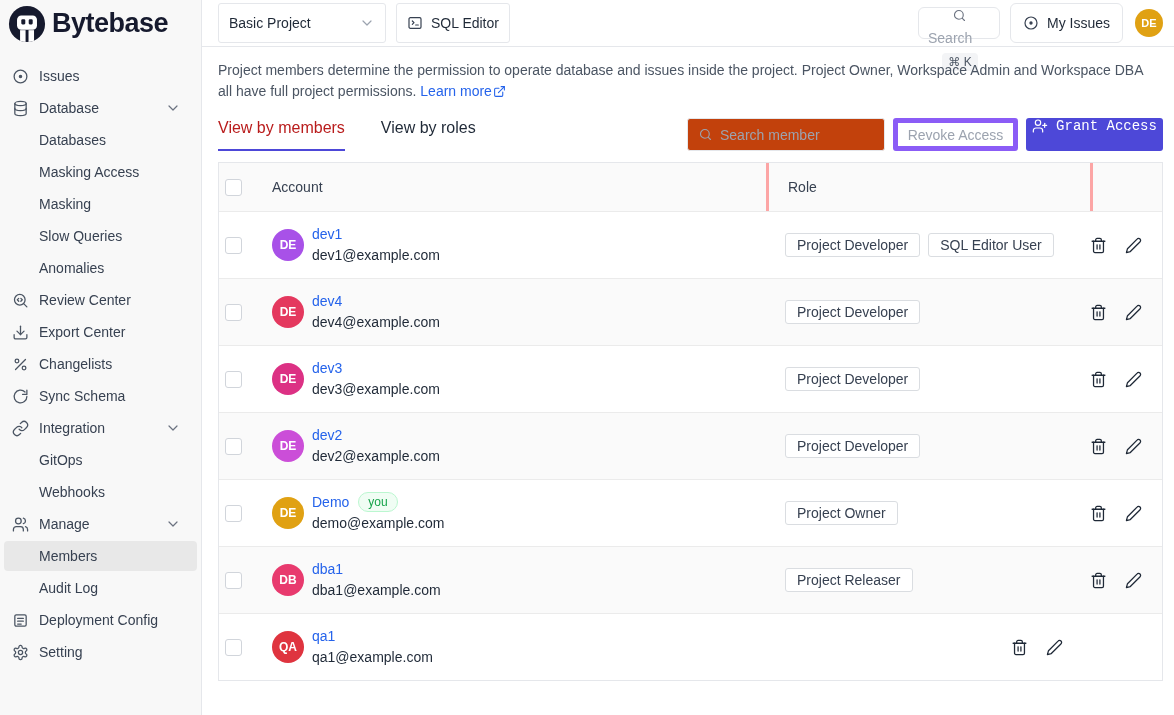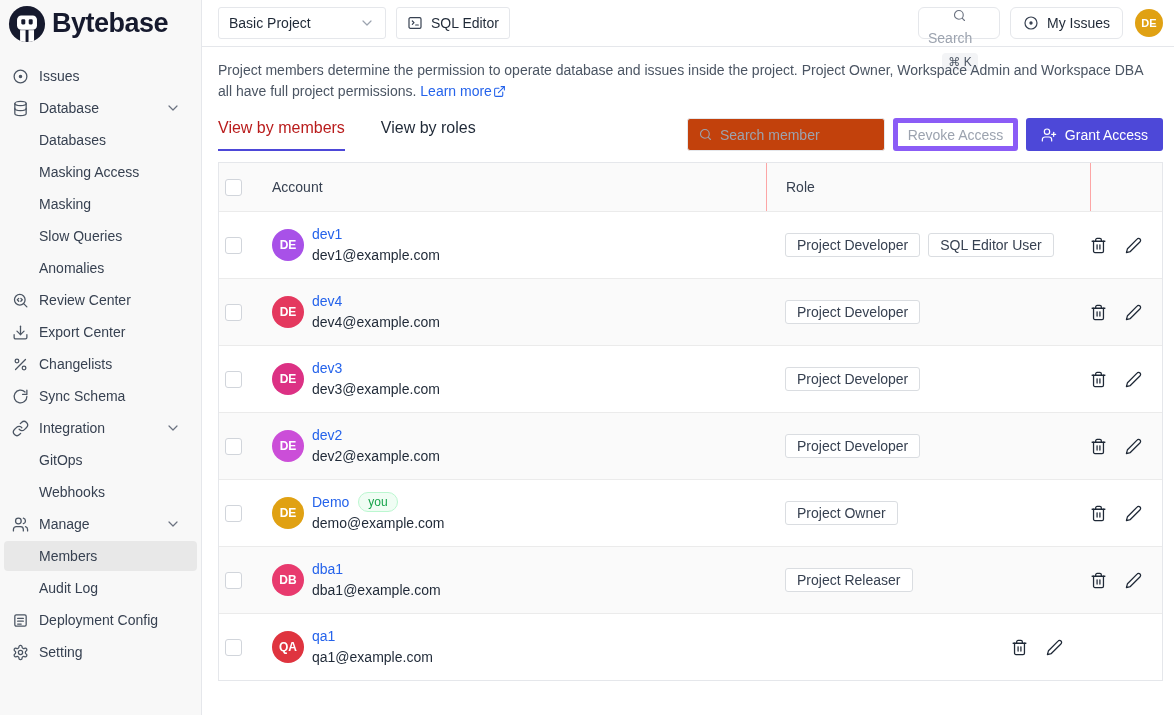--- a/index.html
+++ b/index.html
@@ -25,21 +25,21 @@
   .side-item.sub{ padding-left:35px; }
   .side-item.selected{ background:#e8e8e8; }
   .side-item .lbl{ flex:1; white-space:nowrap; }
   .side-item .chev{ width:16px; height:16px; color:#6b7280; margin-right:8px; }
   .side-item .chev svg{ width:16px; height:16px; }
 
   
   .right-col{ flex:1; display:flex; flex-direction:column; min-width:0; }
   header{ height:47px; min-height:47px; border-bottom:1px solid #e5e7eb; background:#fff;
           display:flex; align-items:center; padding:0 11px 0 16px; gap:10px; }
-  .hdr-btn{ height:32px; border:1px solid #e5e7eb; border-radius:3px; background:#fff;
+  .hdr-btn{ height:40px; border:1px solid #e5e7eb; border-radius:3px; background:#fff;
             display:flex; align-items:center; gap:8px; padding:0 10px; color:#1f2937; cursor:pointer; }
   .hdr-btn .icon, .hdr-btn .icon svg{ width:16px; height:16px; color:#374151; }
   .proj-select{ width:168px; justify-content:space-between; }
   .proj-select .chev, .proj-select .chev svg{ width:16px; height:16px; color:#9ca3af; }
   .hdr-spacer{ flex:1; }
   .search-box{ height:32px; border:1px solid #e5e7eb; border-radius:6px; background:#fff;
                display:flex; align-items:center; gap:7px; padding:0 7px 0 9px; cursor:text;flex-direction:column; }
   .search-box .icon, .search-box .icon svg{ width:15px; height:15px; color:#6b7280; }
   .search-box .ph{ color:#9ca3af; width:64px; }
   .kbd{ background:#f3f4f6; border-radius:4px; font-size:12px; color:#4b5563; padding:2px 6px; }
@@ -61,30 +61,30 @@
   .member-search{ width:198px; height:33px; border:1px solid #e5e7eb; border-radius:3px;
                   display:flex; align-items:center; gap:7px; padding:0 10px; background:#c2410c; margin-right:8px; }
   .member-search .icon, .member-search .icon svg{ width:15px; height:15px; color:#9ca3af; }
   .member-search input{ border:none; outline:none; width:140px; font-size:14px;
                         font-family:"Liberation Sans","DejaVu Sans",sans-serif; background:transparent; }
   .member-search input::placeholder{ color:#9ca3af; }
   .btn-revoke{ height:33px; width:125px; border:5px solid #8b5cf6; border-radius:3px; background:#fff;
                color:#9ca3af; font-size:14px; margin-right:8px; cursor:not-allowed;
                font-family:"Liberation Sans","DejaVu Sans",sans-serif; }
   .btn-grant{ height:33px; width:137px; border:none; border-radius:3px; background:#4d48d8; color:#fff;
-              font-size:14px; display:flex; align-items:center; justify-content:center; gap:8px; cursor:pointer;
-              font-family:Liberation Sans, sans-serif; }
+              font-size:14px; display:flex; justify-content:center; gap:8px; cursor:pointer;
+              font-family:Liberation Mono, monospace; }
   .btn-grant .icon, .btn-grant .icon svg{ width:16px; height:16px; color:#fff; }
 
   
   .table{ margin:11px 11px 0 16px; border:1px solid #e5e7eb; }
   .trow{ display:grid; grid-template-columns:53px 494px 324px 1fr; align-items:center; }
   .thead{ height:48px; background:#fafafa; color:#374151; font-weight:500; }
   .thead .hcell{ display:flex; align-items:center; height:48px; }
-  .thead .hrole, .thead .hactions{ border-left:1px solid #fca5a5; padding-left:19px; }
+  .thead .hrole, .thead .hactions{ border-left:3px solid #fca5a5; padding-left:19px; }
   .tbody .trow{ height:67px; border-top:1px solid #ebebeb; }
   .tbody .trow:nth-child(even){ background:#fafafa; }
   .cell-check{ display:flex; justify-content:flex-start; padding-left:6px; }
   .checkbox{ width:17px; height:17px; border:1px solid #d1d5db; border-radius:3px; background:#fff; cursor:pointer; }
   .cell-account{ display:flex; align-items:center; gap:8px; }
   .avatar{ width:32px; height:32px; border-radius:50%; color:#fff; font-size:12px; font-weight:bold;
            display:flex; align-items:center; justify-content:center; flex:none; }
   .acct-text{ line-height:21px; }
   .name{ color:#2563eb; text-decoration:none; cursor:pointer; }
   .email{ color:#1f2937; }

